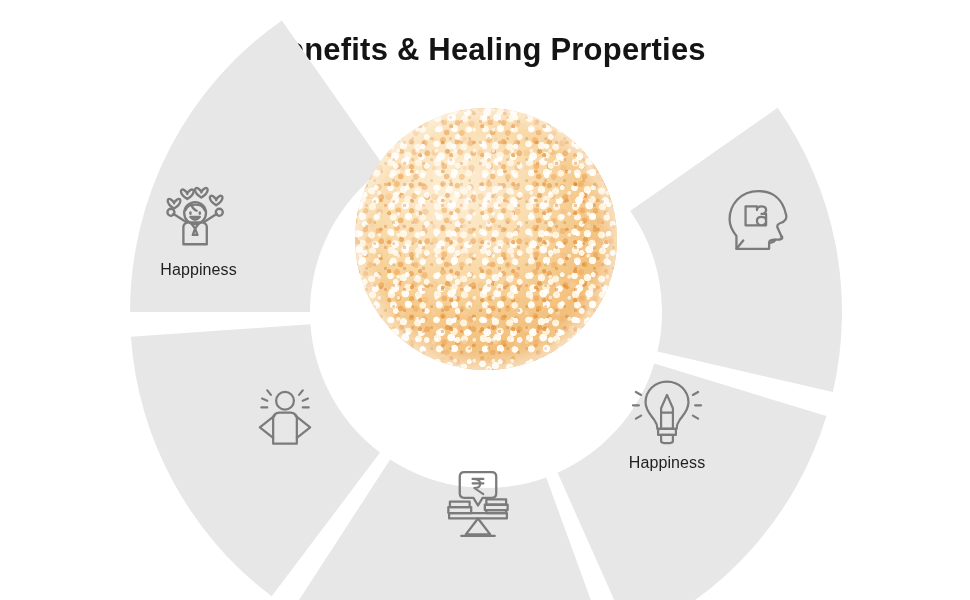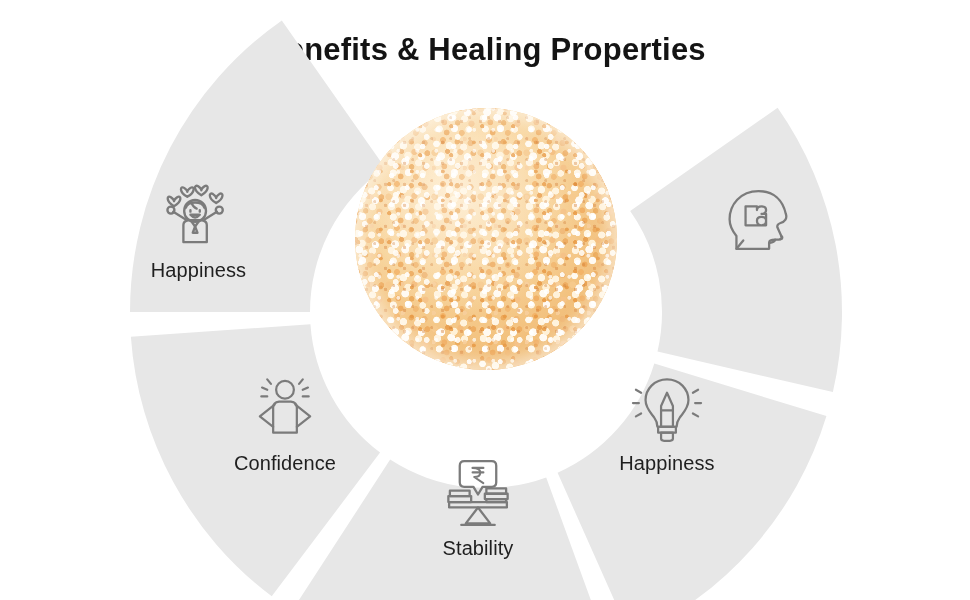--- a/index.html
+++ b/index.html
@@ -138,21 +138,21 @@
     transform: translate(-50%, -50%);
     pointer-events: none;
   }
   .segment-icon {
     display: block;
     margin: 0 auto 6px auto;
     color: #7b7b7b;
   }
   .segment-label {
     font-family: "Liberation Sans", sans-serif;
-    font-size: 20px;
+    font-size: 16px;
     font-weight: normal;
     color: #1f1f1f;
     letter-spacing: 0.1px;
     line-height: 1.1;
     white-space: nowrap;
   }
 </style>
 </head>
 <body>
 
@@ -228,41 +228,39 @@
             <path d="M 36 44 L 16 60 L 34 74"></path>
             <path d="M 64 44 L 84 60 L 66 74"></path>
             <path d="M 26 10 L 31 16"></path>
             <path d="M 19 21 L 26 24"></path>
             <path d="M 18 33 L 26 33"></path>
             <path d="M 74 10 L 69 16"></path>
             <path d="M 81 21 L 74 24"></path>
             <path d="M 82 33 L 74 33"></path>
           </svg>
         </div>
-        <div class="segment-label">Confidence</div>
       </div>
       <div class="segment-content" style="left: 478px; top: 506.5px;">
         <div>
           <svg class="segment-icon" width="76" height="76" viewBox="0 0 100 100" fill="none" stroke="#7b7b7b" stroke-width="3" stroke-linecap="round" stroke-linejoin="round">
             <path d="M 32 8 L 68 8 Q 74 8 74 14 L 74 36 Q 74 42 68 42 L 56 42 L 50 52 L 44 42 L 32 42
              Q 26 42 26 36 L 26 14 Q 26 8 32 8 Z"></path>
             <path d="M 43 17 L 57 17"></path>
             <path d="M 43 23 L 57 23"></path>
             <path d="M 43 17 Q 53 17 53 23 Q 53 29 45 29 L 57 37" stroke-width="2.6"></path>
             <path d="M 12 62 L 88 62 L 88 69 L 12 69 Z"></path>
             <path d="M 13 47 L 39 47 L 39 54 L 13 54 Z"></path>
             <path d="M 11 54 L 41 54 L 41 62 L 11 62 Z"></path>
             <path d="M 61 44 L 87 44 L 87 51 L 61 51 Z"></path>
             <path d="M 59 51 L 89 51 L 89 58 L 59 58 Z"></path>
             <path d="M 61 58 L 87 58 L 87 62 L 61 62 Z"></path>
             <path d="M 50 69 L 34 90 L 66 90 Z"></path>
             <path d="M 28 92 L 72 92"></path>
           </svg>
         </div>
-        <div class="segment-label">Stability</div>
       </div>
       <div class="segment-content" style="left: 667px; top: 423px;">
         <div>
           <svg class="segment-icon" width="74" height="74" viewBox="0 0 100 100" fill="none" stroke="#7b7b7b" stroke-width="3" stroke-linecap="round" stroke-linejoin="round">
             <path d="M 50 10 C 33 10 21 23 21 38 C 21 49 28 55 33 62 C 36 66 37 70 37 74 L 63 74
              C 63 70 64 66 67 62 C 72 55 79 49 79 38 C 79 23 67 10 50 10 Z"></path>
             <path d="M 50 28 L 58 46 L 58 74 L 42 74 L 42 46 Z"></path>
             <path d="M 42 52 L 58 52"></path>
             <path d="M 38 74 L 62 74 L 62 82 L 38 82 Z"></path>
             <path d="M 42 82 L 58 82 L 58 90 Q 58 93 54 93 L 46 93 Q 42 93 42 90 Z"></path>

